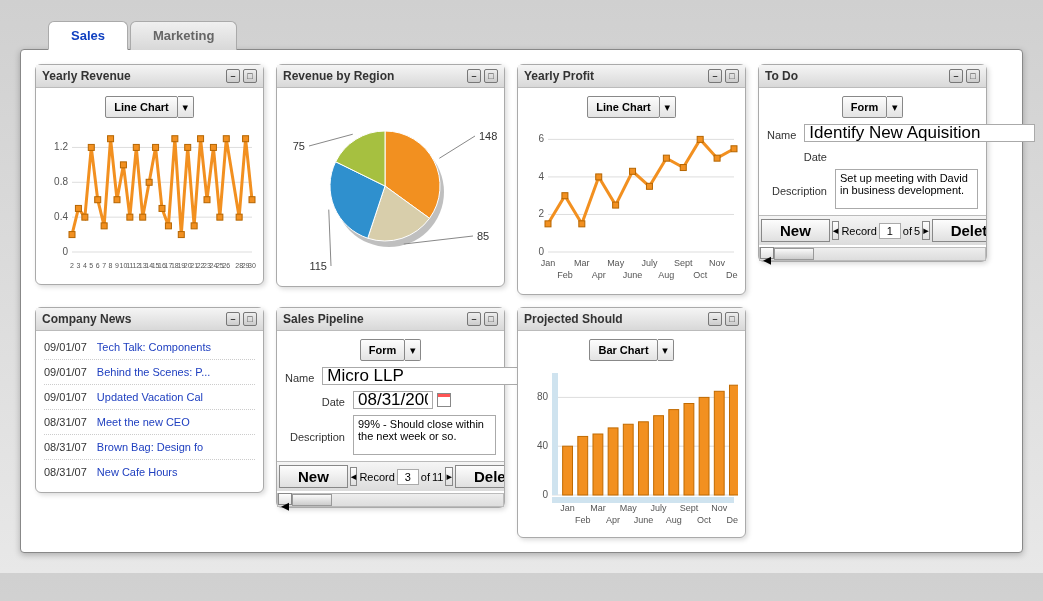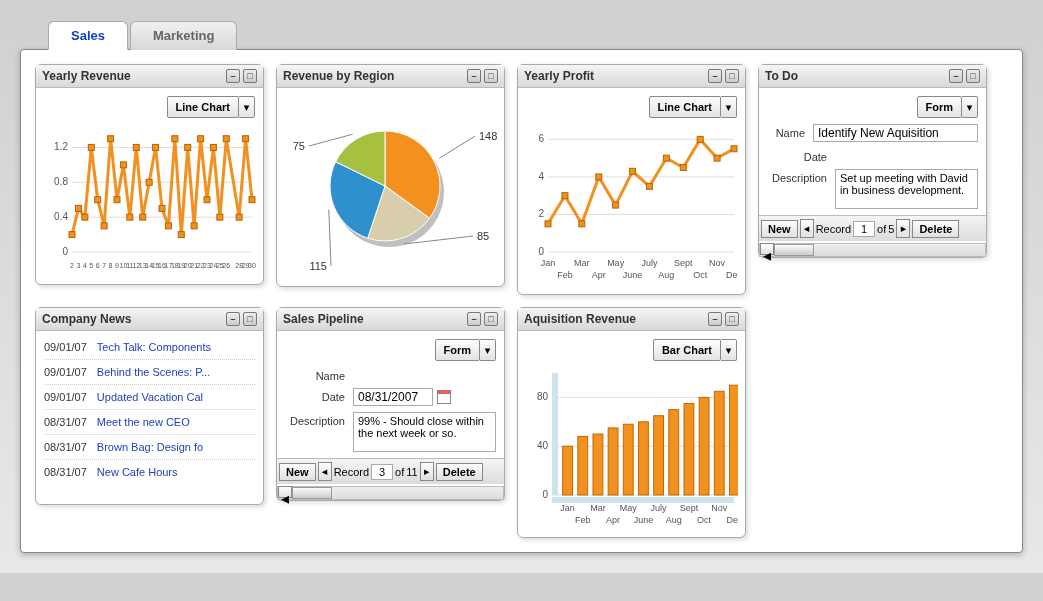--- a/index.html
+++ b/index.html
@@ -65,64 +65,64 @@
   .p-ctrl { display:flex; gap:3px; }
   .winbtn {
     width:14px; height:14px;
     border:1px solid #777;
     background:linear-gradient(to bottom,#eee,#ccc);
     border-radius:2px;
     display:flex; align-items:center; justify-content:center;
     font-size:9px; color:#333; cursor:pointer;
   }
   .p-body { padding: 8px; font-size:11px; }
-  .toolbar { display:flex; justify-content:flex-end; margin-bottom:6px; }
+  .toolbar { display:flex; justify-content:center; margin-bottom:6px; }
   .select-btn {
     border:1px solid #888; border-radius:2px;
     background:linear-gradient(to bottom,#fdfdfd,#e3e3e3);
     font-size:11px; padding:3px 8px; font-weight:bold;
     display:flex; align-items:center; gap:0; cursor:pointer;
   }
   .select-arrow {
     border:1px solid #888; border-left:none; border-radius:0 2px 2px 0;
     background:linear-gradient(to bottom,#fdfdfd,#e3e3e3);
     width:16px; height:22px; display:flex; align-items:center; justify-content:center;
     cursor:pointer;
   }
   .btngroup { display:flex; }
   .news-item {
     display:flex; gap:10px; font-size:11px;
     padding:6px 0; border-bottom:1px dotted #ccc;
   }
   .news-item:last-child { border-bottom: none; }
   .news-date { color:#333; white-space:nowrap; }
   .news-link { color:#2040c0; white-space:nowrap; overflow:hidden; text-overflow:ellipsis; cursor:pointer; }
-  .form-row { display:flex; align-items:flex-start; gap:8px; margin-bottom:6px; }
+  .form-row { display:flex; align-items:center; gap:8px; margin-bottom:6px; }
   .form-row label { width:60px; text-align:right; font-size:11px; color:#333; padding-top:3px; }
   .form-row input[type=text] {
-    flex:1; font-size:12px; border:1px solid #aaa; padding:2px 4px; height:18px;
+    flex:1; font-size:17px; border:1px solid #aaa; padding:2px 4px; height:18px;
   }
   .form-row textarea {
     flex:1; font-size:11px; border:1px solid #aaa; padding:2px 4px; height:40px; resize:none; font-family:inherit;
   }
   .date-wrap { display:flex; align-items:center; gap:4px; flex:1; }
   .cal-icon {
     width:14px; height:14px; display:inline-block;
     background:linear-gradient(to bottom, #f55 25%, #fff 25%);
     border:1px solid #888;
   }
   .navbar {
     display:flex; align-items:center; font-size:11px;
     background:linear-gradient(to bottom,#f5f5f5,#dcdcdc);
     border-top:1px solid #bbb; padding:3px 2px; gap:2px;
     overflow:hidden;
   }
   .nbtn {
     border:1px solid #888; background:linear-gradient(to bottom,#fdfdfd,#e0e0e0);
-    padding:2px 6px; font-size:11px; font-weight:bold; cursor:pointer;
+    padding:2px 18px; font-size:15px; font-weight:bold; cursor:pointer;
   }
   .recnum { width:22px; text-align:center; border:1px solid #aaa; font-size:11px; padding:1px 2px; }
   .scroll-rail {
     height:14px; background:linear-gradient(to bottom,#eee,#ddd);
     border:1px solid #bbb; margin-top:2px; position:relative;
   }
   .scroll-thumb { position:absolute; left:0; top:0; height:100%; width:40px; background:linear-gradient(to bottom,#fafafa,#ccc); border:1px solid #999; }
   .arrow-btn { width:14px; padding:2px 0; text-align:center; border:1px solid #888; background:linear-gradient(to bottom,#fdfdfd,#e0e0e0); cursor:pointer; }
   svg text { font-family: Arial, sans-serif; }
 </style>
@@ -346,21 +346,21 @@
     </div>
 
     <div class="portlet">
       <div class="p-head">
         <span>Company News</span>
         <div class="p-ctrl">
           <div class="winbtn">–</div>
           <div class="winbtn">□</div>
         </div>
       </div>
-      <div class="p-body" style="padding-top:4px;padding-bottom:20px;overflow:hidden;" id="news-list">
+      <div class="p-body" style="padding-top:4px;padding-bottom:8px;overflow:hidden;" id="news-list">
           <div class="news-item">
             <span class="news-date">09/01/07</span>
             <span class="news-link">Tech Talk: Components</span>
           </div>
           <div class="news-item">
             <span class="news-date">09/01/07</span>
             <span class="news-link">Behind the Scenes: P...</span>
           </div>
           <div class="news-item">
             <span class="news-date">09/01/07</span>
@@ -391,20 +391,21 @@
       </div>
       <div class="p-body" style="padding-bottom:0;">
         <div class="toolbar">
           <div class="btngroup">
             <div class="select-btn">Form</div>
             <div class="select-arrow">▾</div>
           </div>
         </div>
         <div class="form-row">
           <label>Name</label>
+          <input type="text" value="Micro LLP" style="">
         </div>
         <div class="form-row">
           <label>Date</label>
           <div class="date-wrap">
             <input type="text" style="width: 80px; flex: 0 0 auto;" value="08/31/2007">
             <span class="cal-icon"></span>
           </div>
         </div>
         <div class="form-row">
           <label>Description</label>
@@ -422,21 +423,21 @@
         <div class="nbtn">Delete</div>
       </div>
       <div class="scroll-rail">
         <div class="arrow-btn" style="position:absolute;left:0;top:-1px;height:100%;width:14px;">◂</div>
         <div class="scroll-thumb" style="left:14px;"></div>
       </div>
     </div>
 
     <div class="portlet">
       <div class="p-head">
-        <span>Aquisition Revenue</span>
+        <span>Projected Should</span>
         <div class="p-ctrl">
           <div class="winbtn">–</div>
           <div class="winbtn">□</div>
         </div>
       </div>
       <div class="p-body">
         <div class="toolbar">
           <div class="btngroup">
             <div class="select-btn">Bar Chart</div>
             <div class="select-arrow">▾</div>

